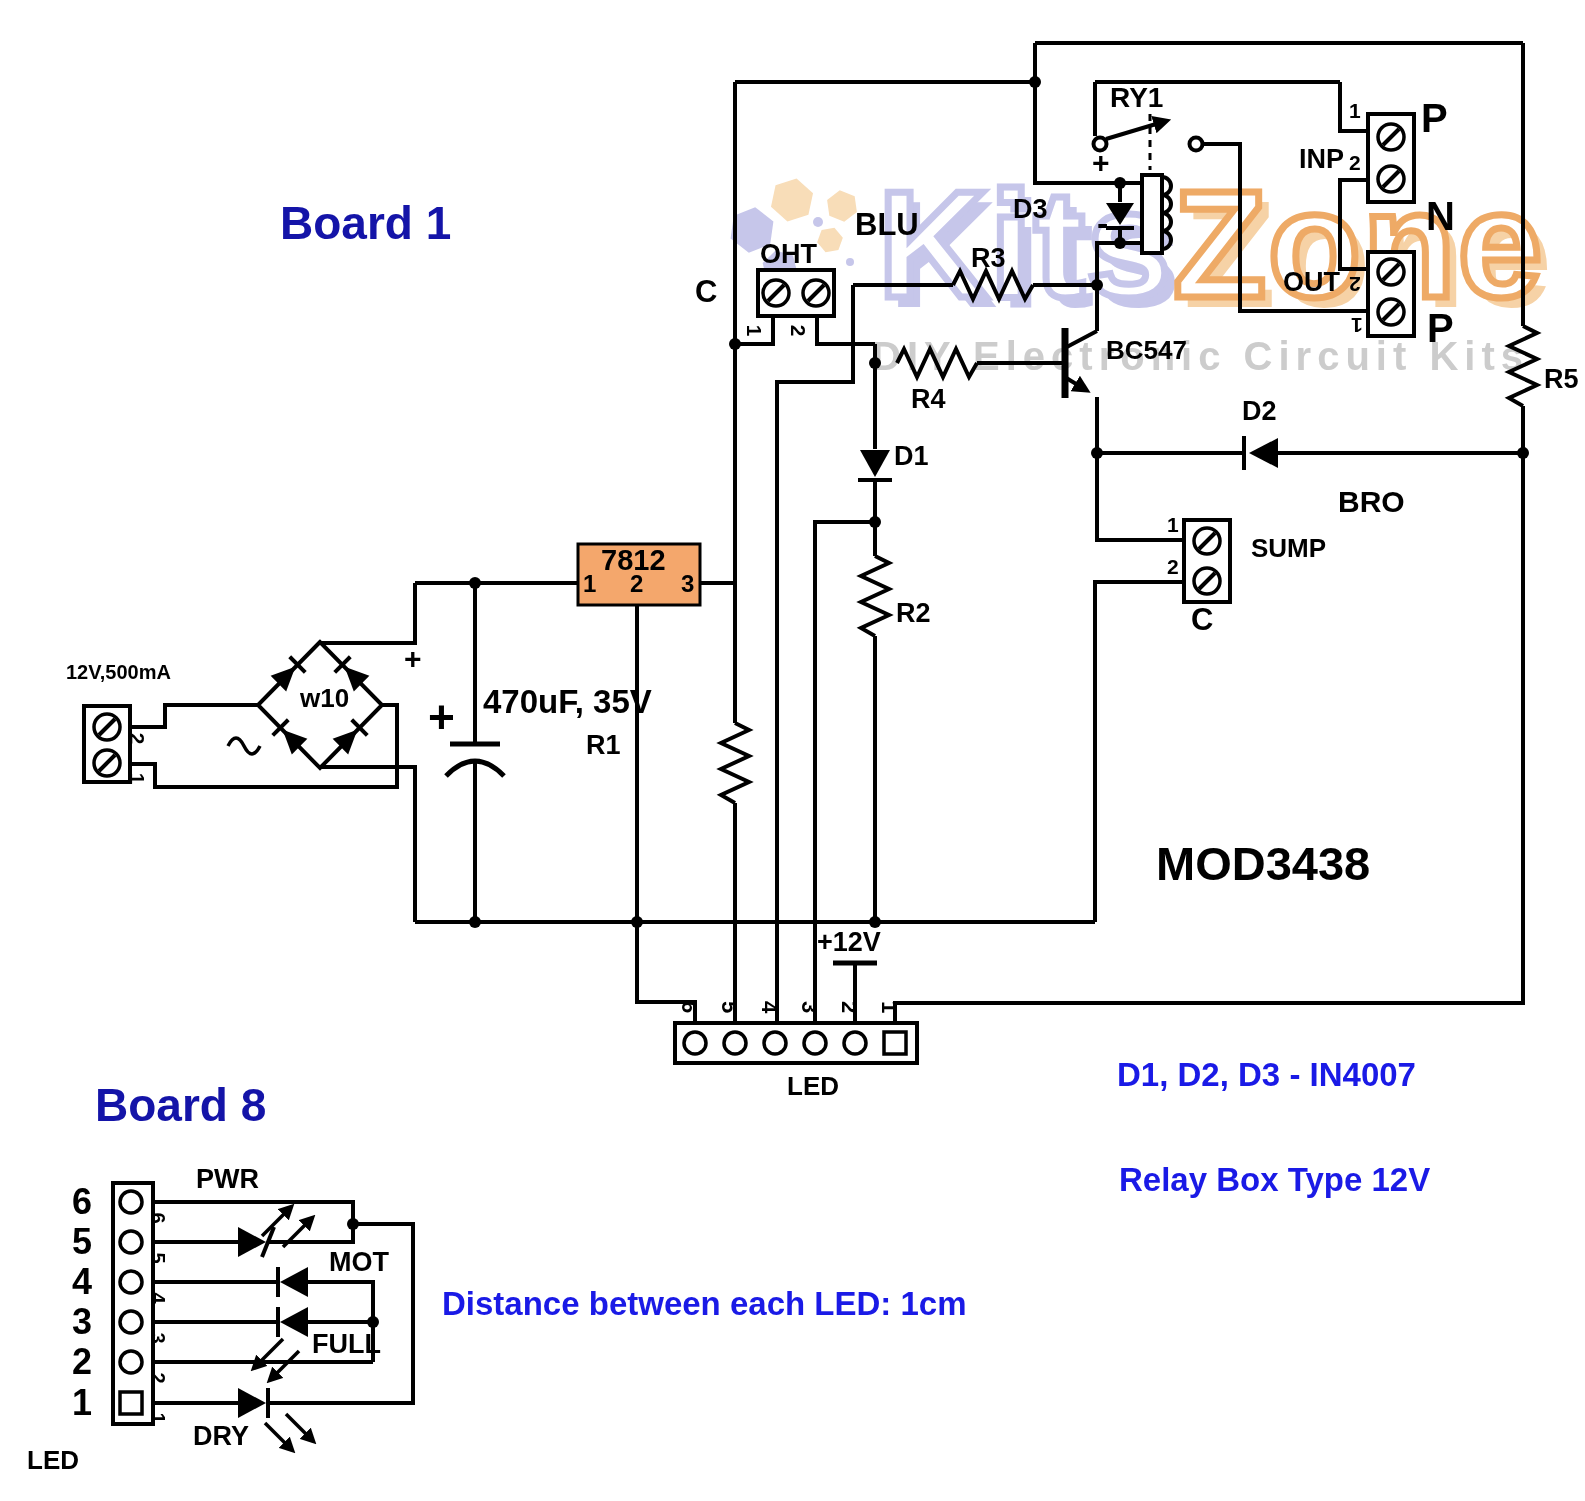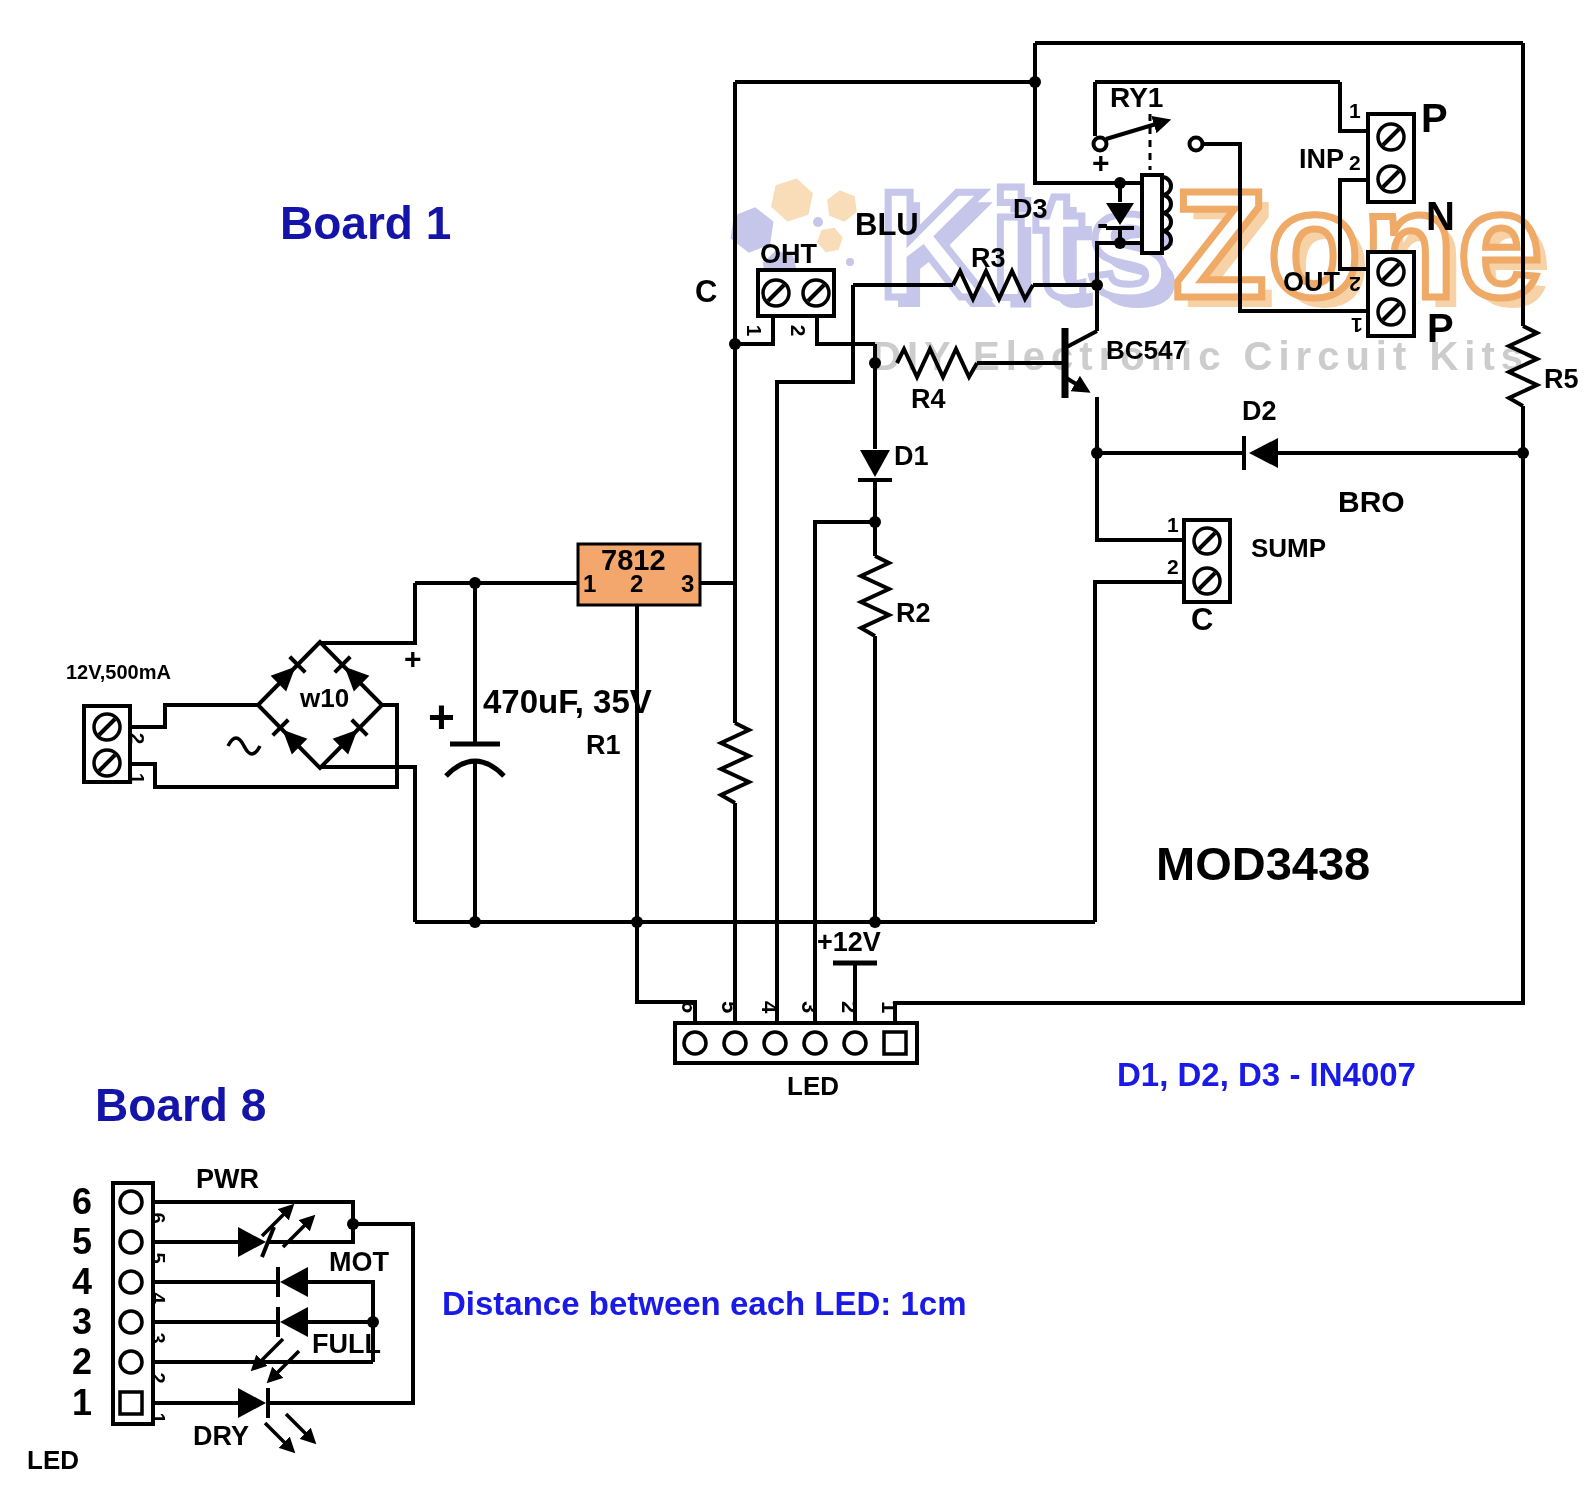--- a/index.html
+++ b/index.html
@@ -251,20 +251,21 @@
       <circle cx="353" cy="1224" r="6"></circle>
       <circle cx="373" cy="1322" r="6"></circle>
   </g>
 </svg>
 
 <div id="labels" class="layer">
 
   <div class="lbl heading" style="left:280px;top:200px;font-size:46px">Board 1</div>
   <div class="lbl heading" style="left:95px;top:1082px;font-size:46px">Board 8</div>
   <div class="lbl note" style="left:1117px;top:1058px;font-size:33px">D1, D2, D3 - IN4007</div>
+  <div class="lbl note" style="left:1119px;top:1163px;font-size:33px">Relay Box Type 12V</div>
   <div class="lbl note" style="left:442px;top:1287px;font-size:33px">Distance between each LED: 1cm</div>
   <div class="lbl" style="left:1156px;top:840px;font-size:47px">MOD3438</div>
 
   <div class="lbl" style="left:66px;top:662px;font-size:20px">12V,500mA</div>
   <div class="lbl r90" style="left:132px;top:728px;font-size:21px">2</div>
   <div class="lbl r90" style="left:132px;top:768px;font-size:21px">1</div>
   <div class="lbl" style="left:300px;top:685px;font-size:26px">w10</div>
   <div class="lbl" style="left:404px;top:644px;font-size:30px">+</div>
   <div class="lbl" style="left:400px;top:750px;font-size:30px">-</div>
   <div class="lbl" style="left:428px;top:694px;font-size:46px">+</div>

